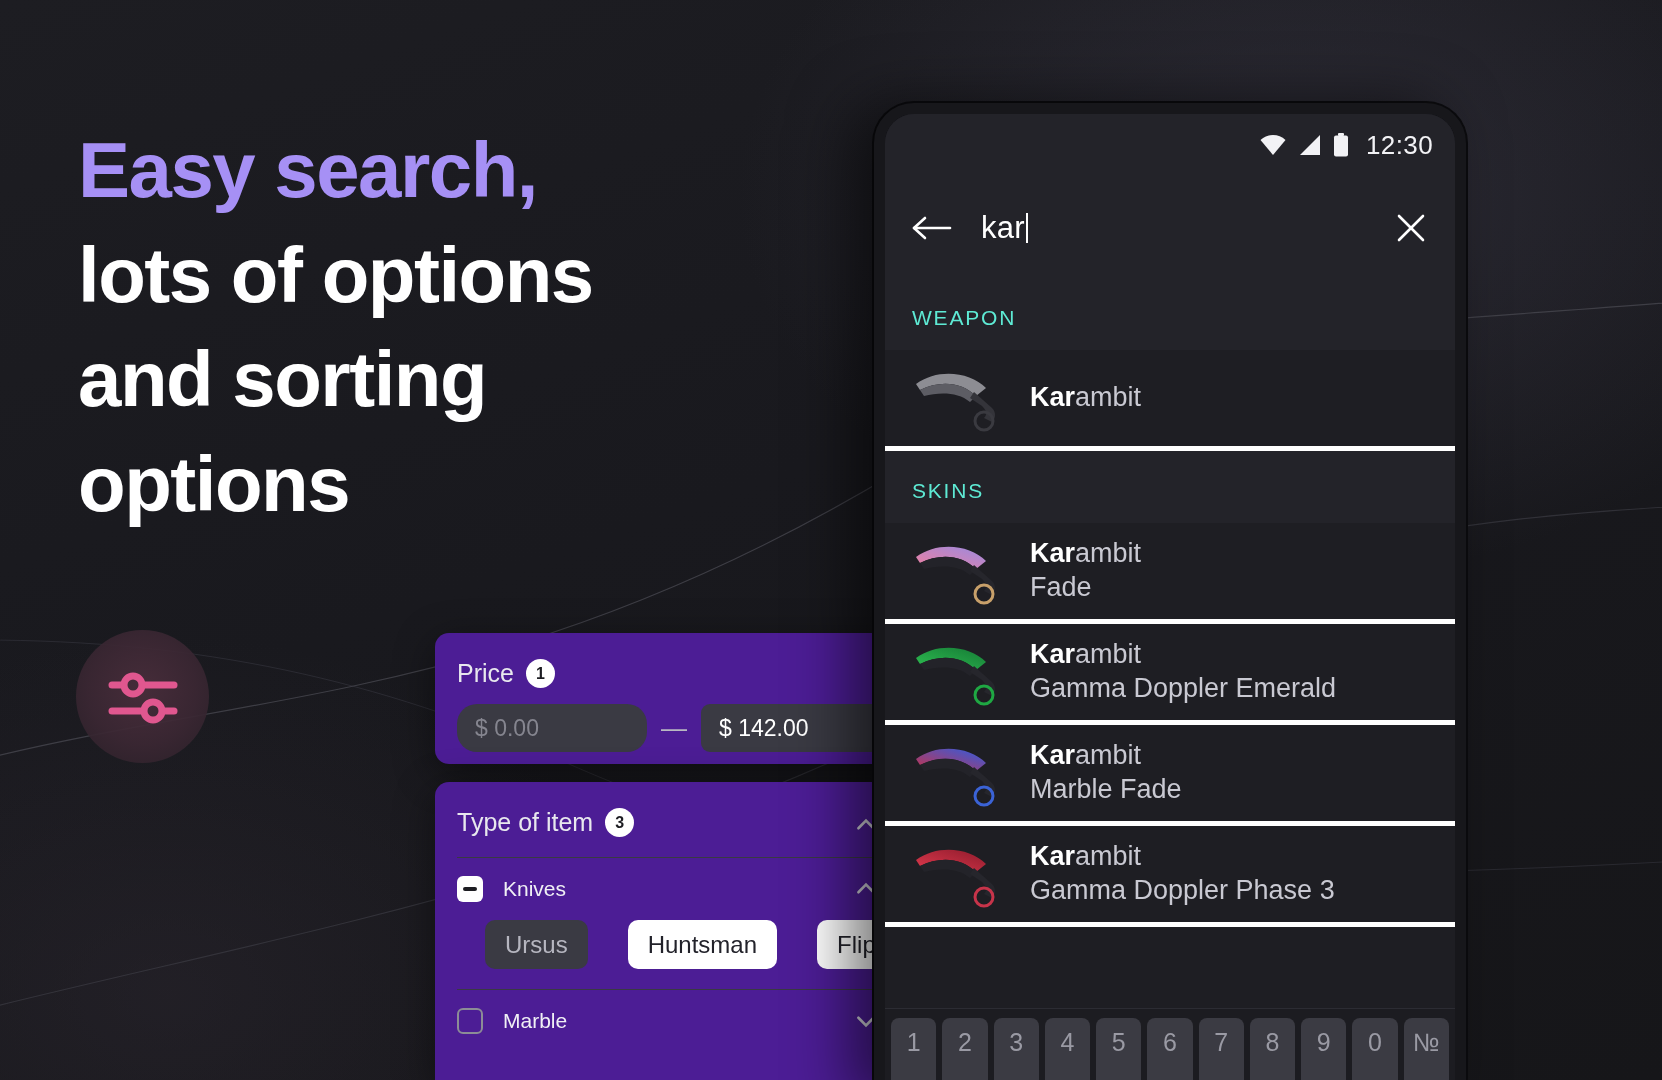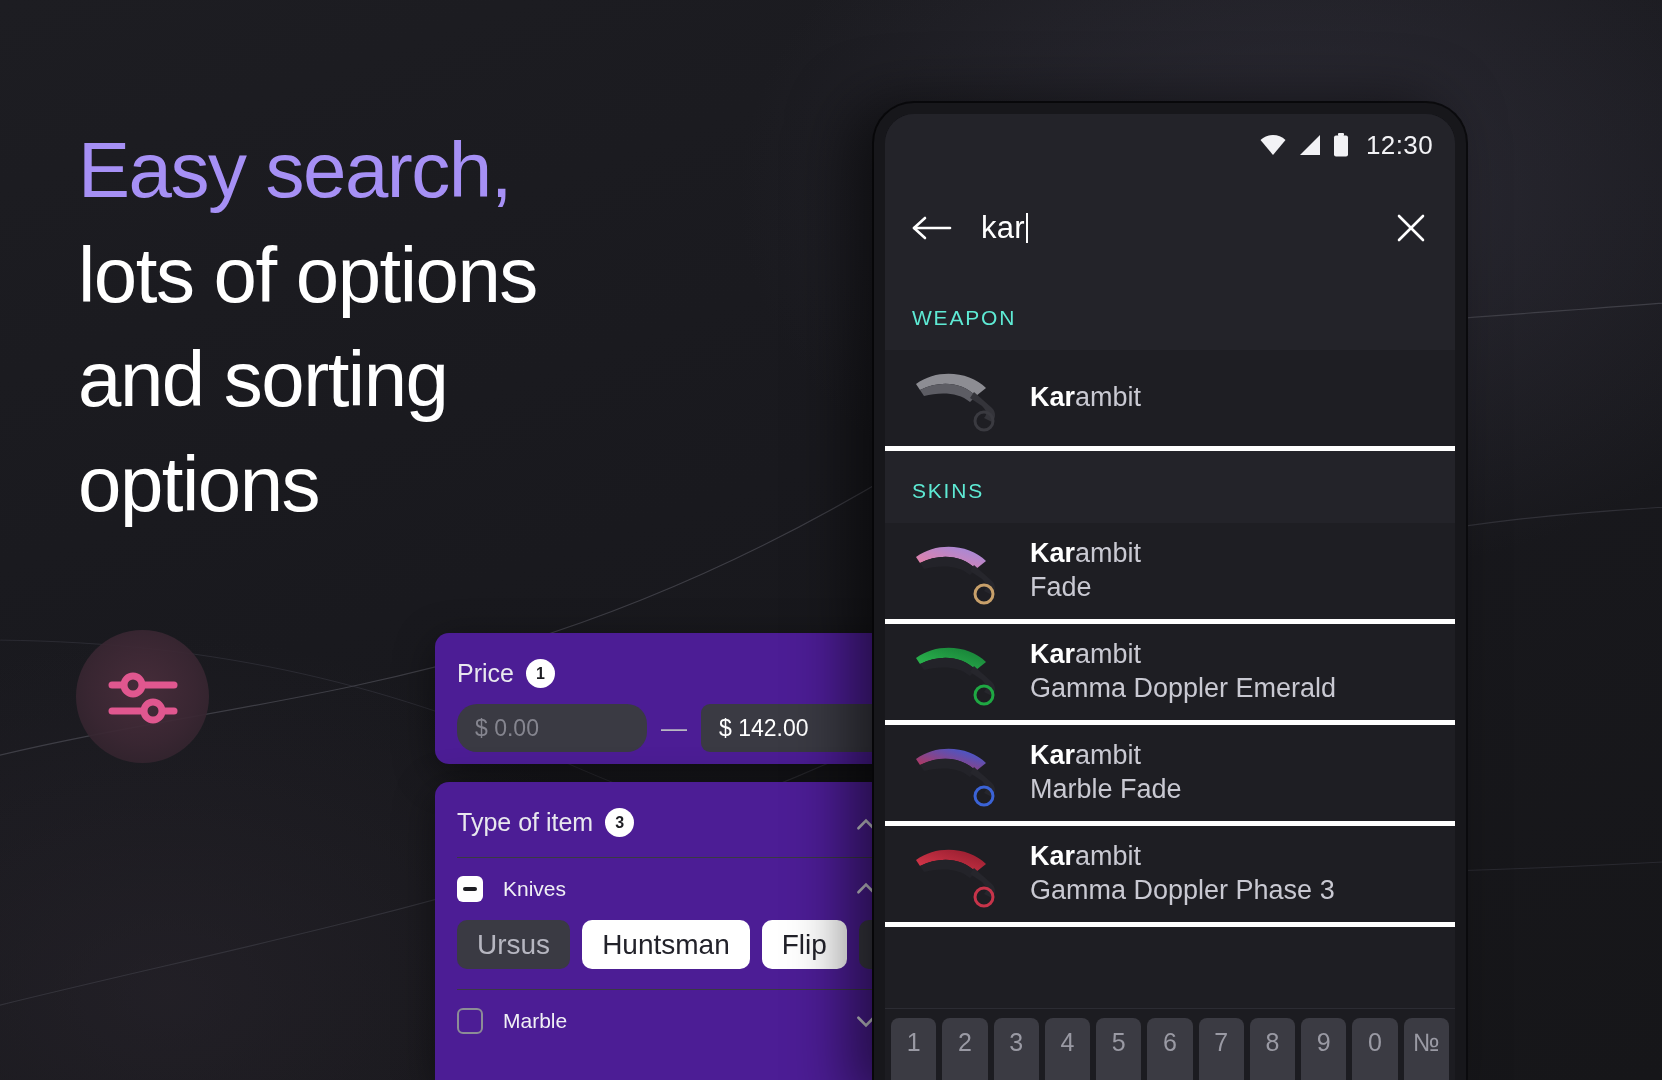--- a/index.html
+++ b/index.html
@@ -37,21 +37,21 @@
     display:flex; align-items:center; justify-content:center;
   }
 
   
   .headline {
     position:absolute;
     left:78px; top:118px;
     width:620px;
     font-size:78px;
     line-height:1.34;
-    font-weight:400;
+    font-weight:700;
     letter-spacing:-1.5px;
   }
   .headline .accent { color:#a690f5; display:block; }
   .headline .rest { color:#ffffff; display:block; }
 
   
   .panel {
     position:absolute;
     background:#4c1d95;
     border-radius:14px 0 0 14px;
@@ -107,22 +107,23 @@
   }
   .cbox.filled { background:#ffffff; }
   .cbox.filled .minus { width:14px; height:3.5px; background:#1d1d22; border-radius:2px; }
   .cbox.empty { border:2.5px solid #8c8c96; }
 
   .chips { display:flex; gap:12px; padding:18px 0 0 22px; }
   .chip {
     height:49px; border-radius:10px;
     display:flex; align-items:center;
     padding:0 20px;
-    font-size:28px;
+    font-size:24px;
     white-space:nowrap;
+    margin-left:28px;
   }
   .chip.off { background:#3a3a43; color:#b6b6c0; }
   .chip.on  { background:#ffffff; color:#22222a; }
 
   
   .phone {
     position:absolute;
     left:874px; top:103px;
     width:592px; height:1000px;
     background:#121216;

